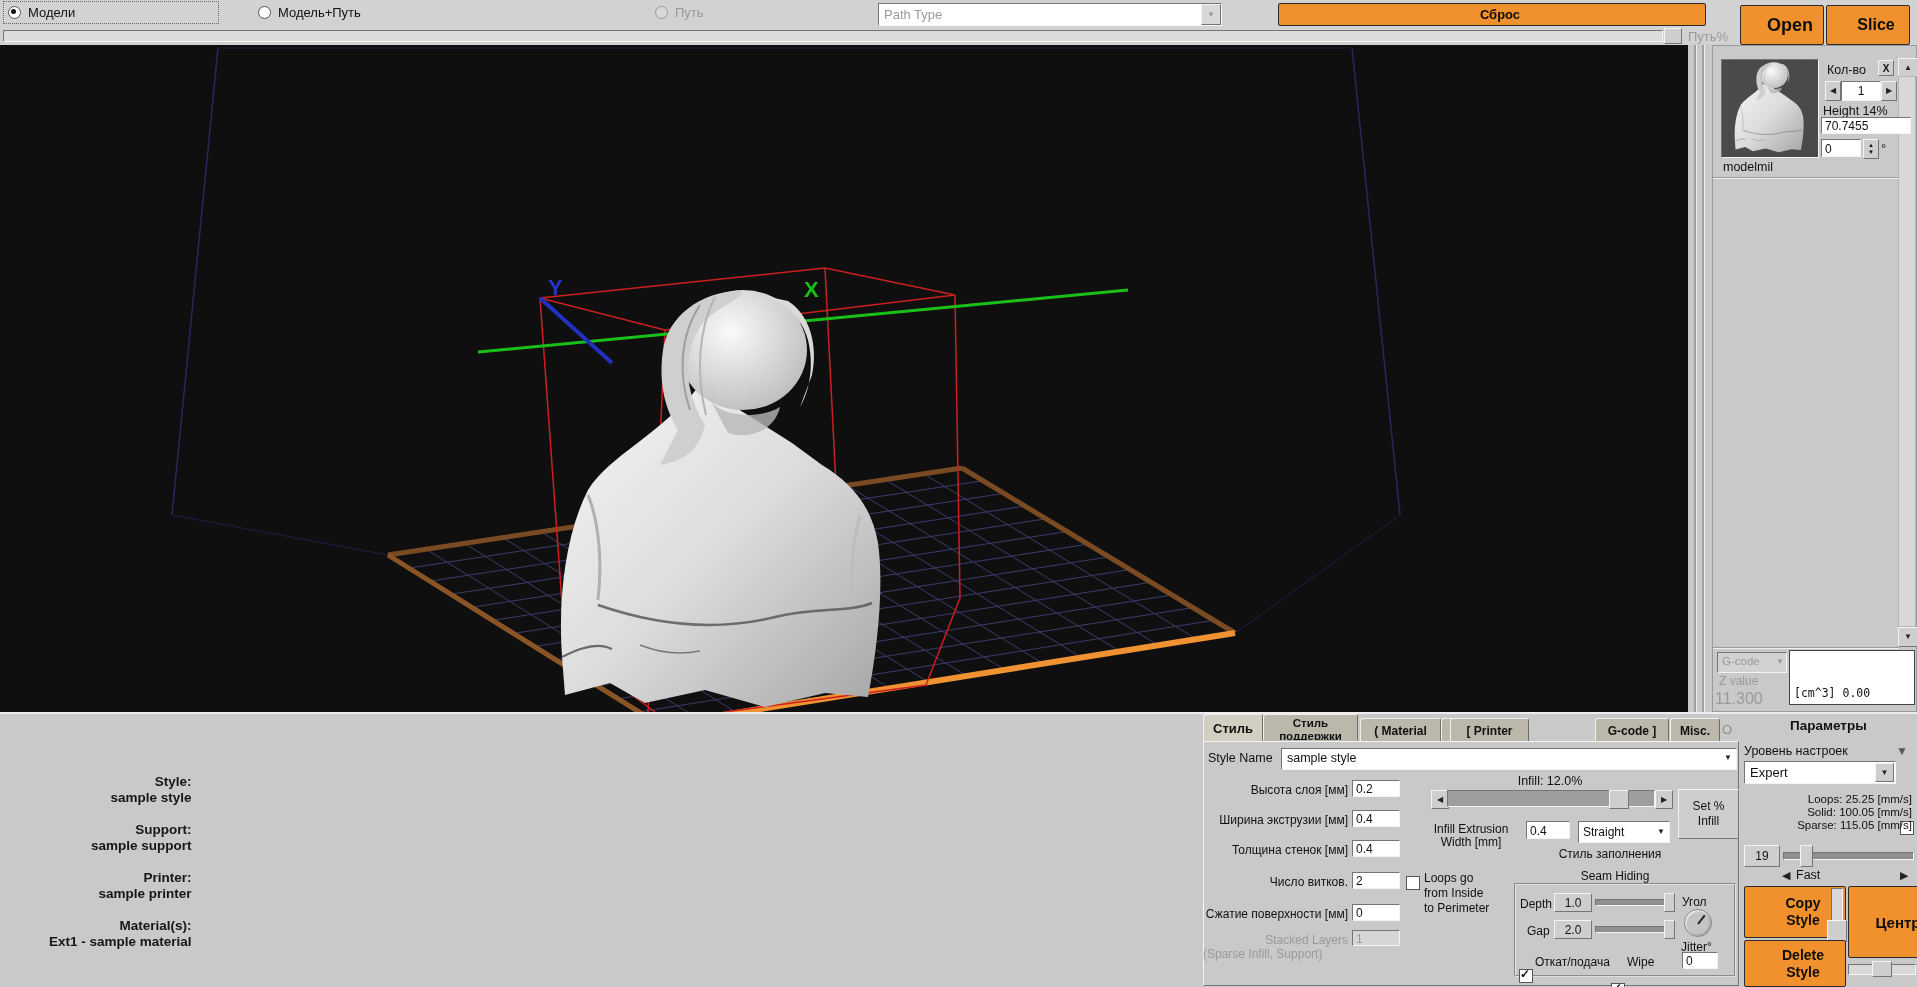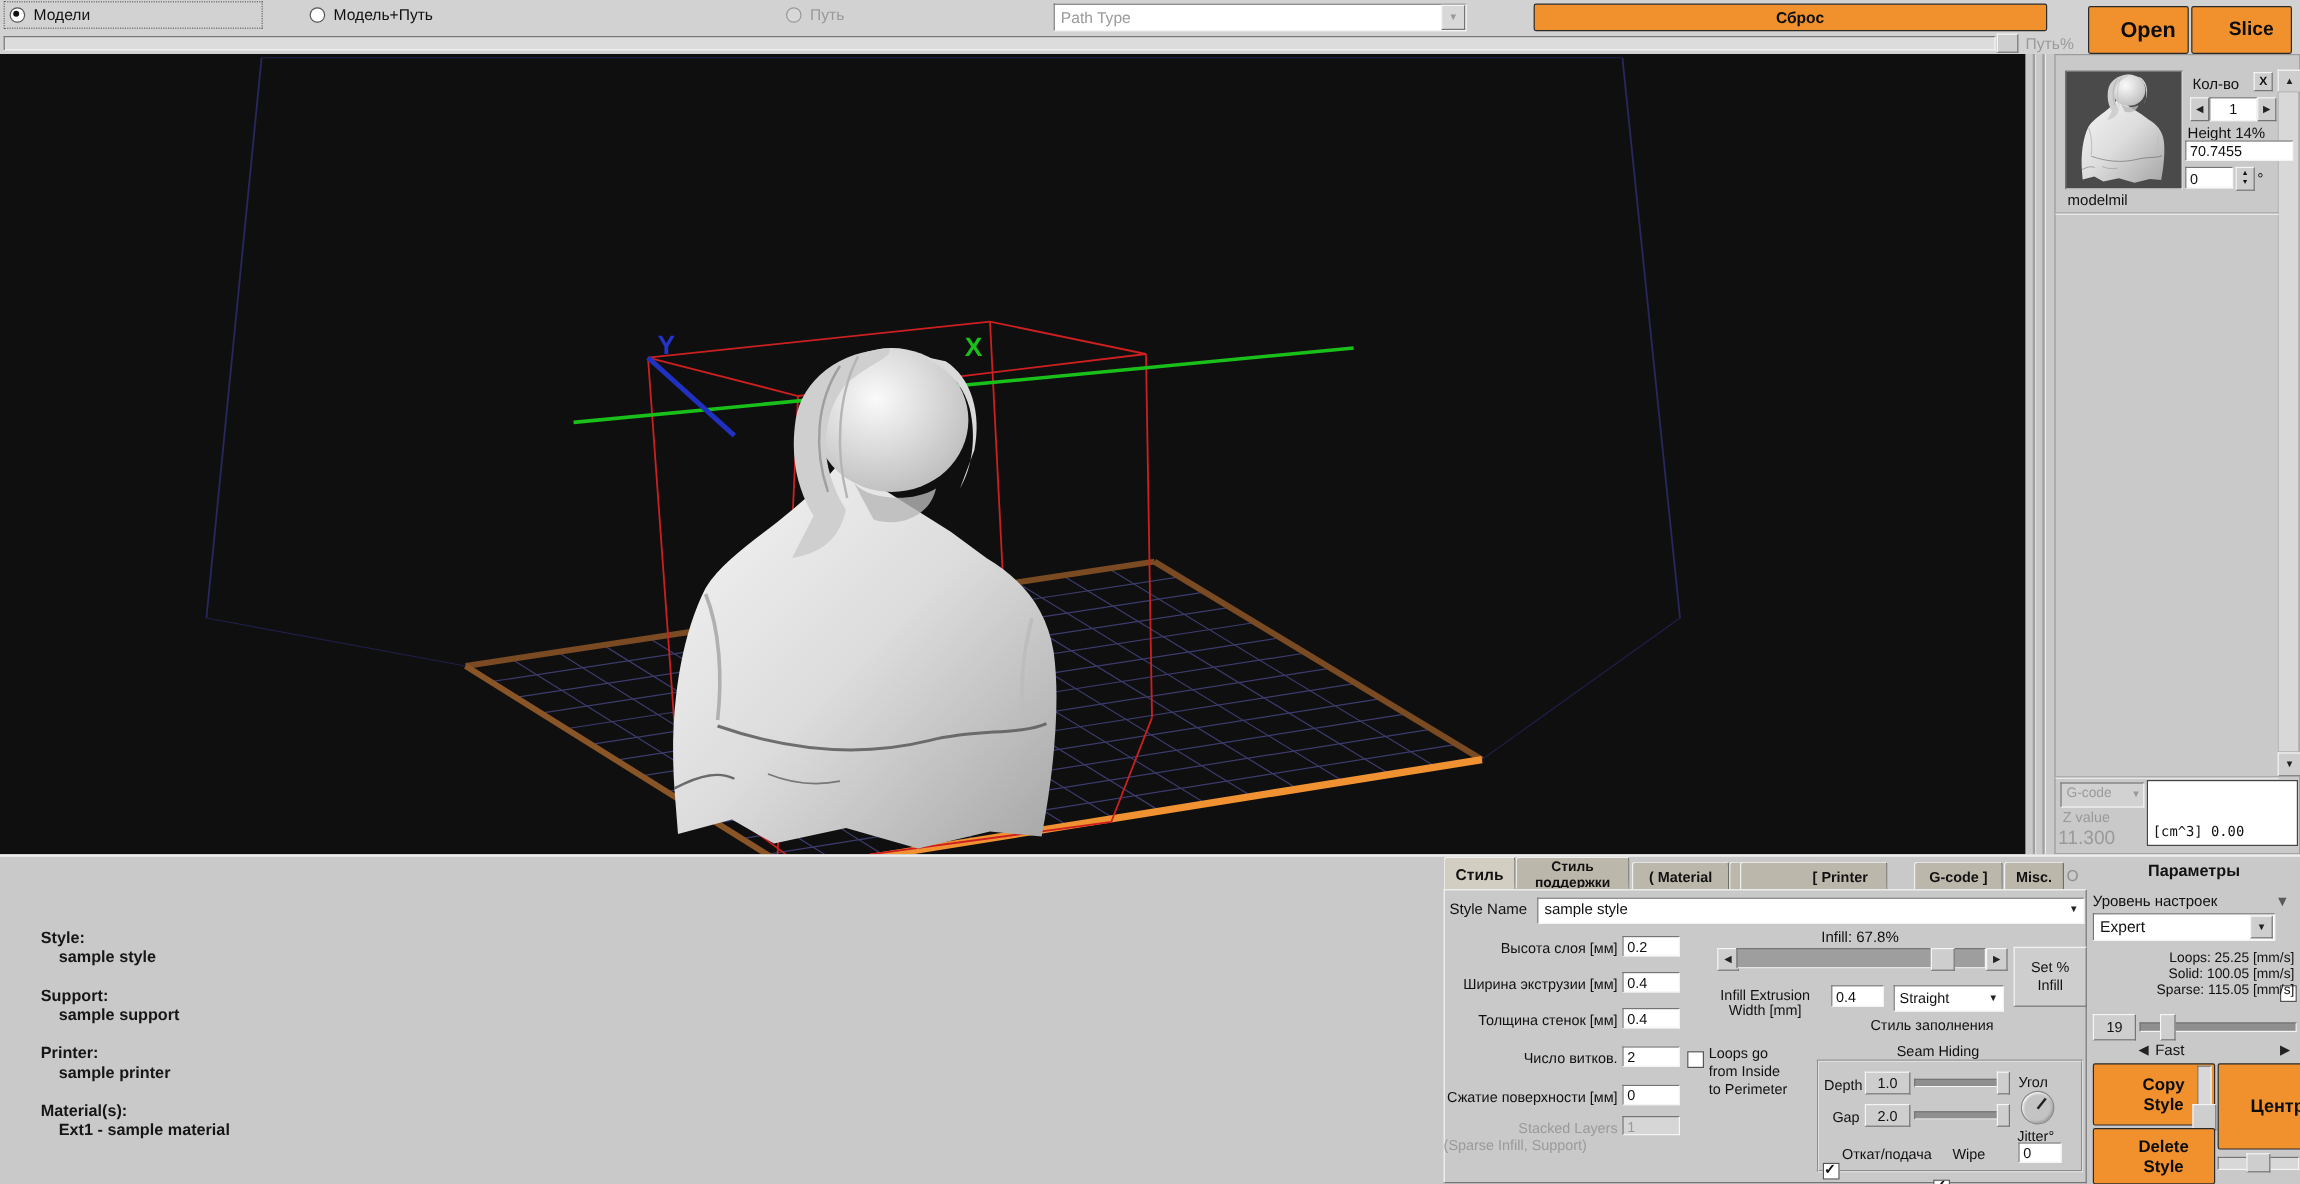--- a/index.html
+++ b/index.html
@@ -228,41 +228,41 @@
     <span class="abs dis" style="left:2px;top:644px;font-size:16px;">11.300</span>
     <div class="abs white mono" style="left:76px;top:604px;width:126px;height:55px;border:1px solid #444;font-size:11.5px;line-height:16px;padding:2px 4px;box-sizing:border-box;">
       <div>[cm^3] 0.00</div>
       <div>   [$] 0.00</div>
       <div> [min] 0.00</div>
     </div>
   </div>
 
   <div class="abs" style="left:0;top:712px;width:1917px;height:275px;background:#c9c9c9;border-top:2px solid #ededed;box-sizing:border-box;">
 
-    <div class="abs" style="left:34px;top:60px;font-size:13.5px;font-weight:bold;line-height:16px;color:#161616;">
+    <div class="abs" style="left:34px;top:60px;font-size:13.5px;font-weight:bold;line-height:16px;color:#161616;text-align:right;">
       <div>Style:</div>
       <div style="padding-left:15px;">sample style</div>
       <div style="height:16px;"></div>
       <div>Support:</div>
       <div style="padding-left:15px;">sample support</div>
       <div style="height:16px;"></div>
       <div>Printer:</div>
       <div style="padding-left:15px;">sample printer</div>
       <div style="height:16px;"></div>
       <div>Material(s):</div>
       <div style="padding-left:15px;">Ext1 - sample material</div>
     </div>
   </div>
 
   <div class="abs tab active" style="left:1203px;top:714px;width:58px;height:27px;font-size:13px;">Стиль</div>
   <div class="abs tab pre" style="left:1263px;top:714px;width:95px;height:27px;font-size:11.5px;line-height:13px;align-items:flex-start;padding-top:2px;box-sizing:border-box;">Стиль
 поддержки</div>
   <div class="abs tab" style="left:1360px;top:718px;width:79px;height:23px;font-size:12px;">( Material</div>
   <div class="abs tab" style="left:1441px;top:718px;width:72px;height:23px;font-size:12px;">G-code )</div>
-  <div class="abs tab" style="left:1450px;top:718px;width:77px;height:23px;font-size:12px;padding-left:44px;">[ Printer</div>
+  <div class="abs tab" style="left:1450px;top:718px;width:77px;height:23px;font-size:12px;">[ Printer</div>
   <div class="abs tab" style="left:1595px;top:718px;width:72px;height:23px;font-size:12px;">G-code ]</div>
   <div class="abs tab" style="left:1670px;top:718px;width:48px;height:23px;font-size:12px;">Misc.</div>
   <span class="abs" style="left:1722px;top:722px;font-size:13px;color:#8f8f8f;">O</span>
 
   <div class="abs raised" style="left:1203px;top:741px;width:534px;height:243px;background:#c9c9c9;"></div>
 
   <span class="abs" style="left:1208px;top:751px;font-size:12.5px;">Style Name</span>
   <div class="abs white sunken" style="left:1281px;top:748px;width:454px;height:20px;">
     <span class="abs" style="left:5px;top:2px;font-size:12.5px;">sample style</span>
     <span class="abs tri" style="right:4px;top:5px;">▼</span>
@@ -281,21 +281,21 @@
   <div class="abs white sunken" style="left:1352px;top:872px;width:48px;height:17px;padding-left:3px;line-height:17px;box-sizing:border-box;">2</div>
   <div class="abs cb" style="left:1406px;top:876px;"></div>
 
   <span class="abs lbl-r" style="left:1200px;top:907px;width:148px;">Сжатие поверхности [мм]</span>
   <div class="abs white sunken" style="left:1352px;top:904px;width:48px;height:17px;padding-left:3px;line-height:17px;box-sizing:border-box;">0</div>
 
   <span class="abs lbl-r dis" style="left:1200px;top:933px;width:148px;">Stacked Layers</span>
   <div class="abs sunken dis" style="left:1352px;top:930px;width:48px;height:16px;background:#d6d6d6;padding-left:3px;line-height:16px;box-sizing:border-box;">1</div>
   <span class="abs dis" style="left:1203px;top:947px;">(Sparse Infill, Support)</span>
 
-  <span class="abs" style="left:1430px;top:774px;width:240px;text-align:center;font-size:12.5px;">Infill: 67.8%</span>
+  <span class="abs" style="left:1430px;top:774px;width:240px;text-align:center;font-size:12.5px;">Infill: 12.0%</span>
   <div class="abs" style="left:1431px;top:790px;width:240px;height:17px;">
     <div class="abs raised" style="left:0;top:0;width:16px;height:17px;display:flex;align-items:center;justify-content:center;">
       <span class="tri">◀</span>
     </div>
     <div class="abs sunken track-h" style="left:16px;top:0;width:208px;height:17px;background:#9e9e9e;box-sizing:border-box;"></div>
     <div class="abs raised" style="left:178px;top:0;width:18px;height:17px;"></div>
     <div class="abs raised" style="left:224px;top:0;width:16px;height:17px;display:flex;align-items:center;justify-content:center;">
       <span class="tri">▶</span>
     </div>
   </div>

